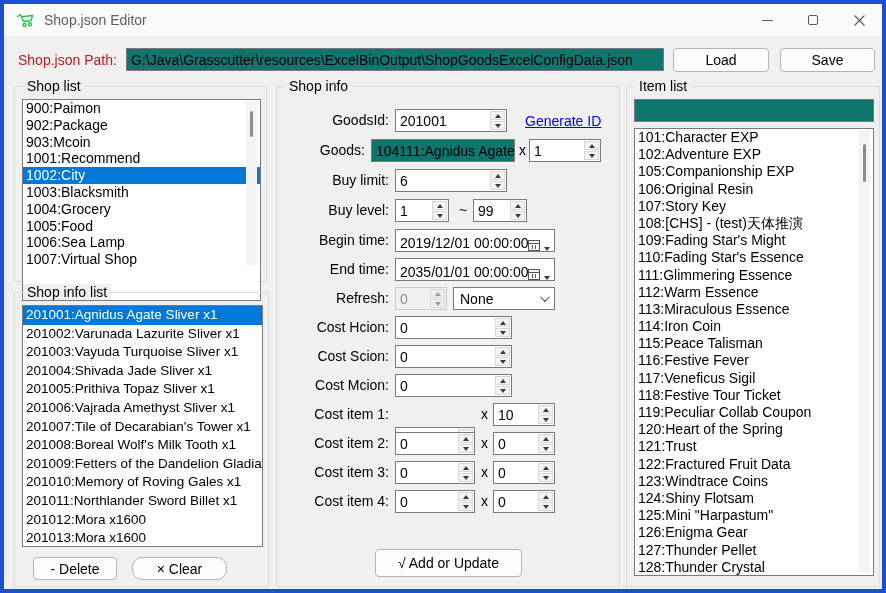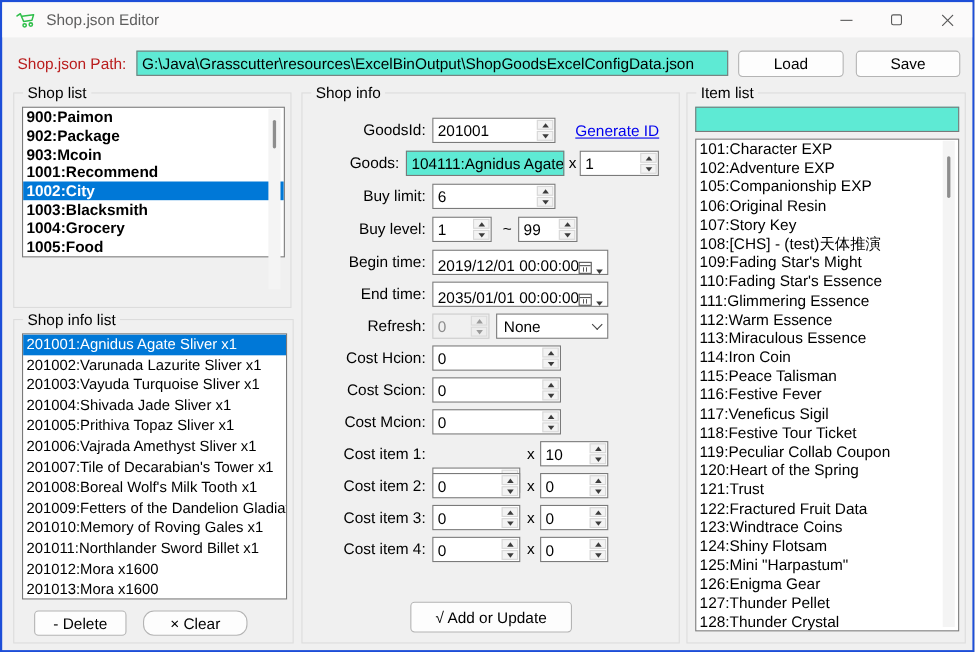--- a/index.html
+++ b/index.html
@@ -1,37 +1,37 @@
 <!DOCTYPE html>
 <html><head>
 <meta charset="utf-8">
 <style>
   * { margin:0; padding:0; box-sizing:border-box; }
   html,body { background:#cccccc; }
   body { font-family:"Liberation Sans","DejaVu Sans",sans-serif; }
   .window {
     position:relative; width:886px; height:593px;
-    background:#F0F0F0; border:2px solid #1d4ed8; overflow:hidden;
+    background:#F0F0F0; border:4px solid #1d4ed8; overflow:hidden;
   }
   
   .titlebar {
     position:absolute; left:0; top:0; right:0; height:32px;
     background:#FBFAFA; display:flex; align-items:center;
   }
   .app-icon { margin-left:12px; display:flex; align-items:center; }
   .title-text { margin-left:9px; font-size:14px; color:#5E5E5E; }
   .caption-btns { margin-left:auto; display:flex; height:32px; }
   .cap-btn { width:46px; height:32px; display:flex; align-items:center; justify-content:center; }
   .min-glyph { width:11px; height:1px; background:#5A5A5A; }
   .max-glyph { width:10px; height:10px; border:1px solid #5A5A5A; border-radius:2px; }
   
   .lbl { font-size:14px; color:#b91c1c; white-space:nowrap; }
   .abs { position:absolute; }
   .textbox {
-    background:#5eead4; border:1px solid #7A7A7A; height:23px;
+    background:#0f766e; border:1px solid #7A7A7A; height:23px;
     display:flex; align-items:center; padding:0 4px; font-size:14px;
     overflow:hidden; white-space:nowrap;
   }
   input.textbox { outline:none; }
   .btn {
     background:#FDFDFD; border:1px solid #B4B4B4; border-radius:4px;
     display:flex; align-items:center; justify-content:center;
     font-size:14px; color:#000000; cursor:default;
   }
   
@@ -125,21 +125,21 @@
 
   <span class="lbl abs" style="left:14px; top:48px;">Shop.json Path:</span>
   <div class="textbox abs" style="left:122px; top:44px; width:538px;">
     <span>G:\Java\Grasscutter\resources\ExcelBinOutput\ShopGoodsExcelConfigData.json</span>
   </div>
   <div class="btn abs" style="left:669px; top:44px; width:96px; height:24px;">Load</div>
   <div class="btn abs" style="left:776px; top:44px; width:95px; height:24px;">Save</div>
 
   <div class="groupbox" style="left:10px; top:82px; width:253px; height:196px;">
     <span class="group-title">Shop list</span>
-    <div class="listbox pitch-17" style="left:7px; top:12px; width:239px; height:137px;font-weight:bold;">
+    <div class="listbox pitch-17" style="left:7px; top:12px; width:239px; height:202px;">
         <div class="li">900:Paimon</div>
         <div class="li">902:Package</div>
         <div class="li">903:Mcoin</div>
         <div class="li">1001:Recommend</div>
         <div class="li sel">1002:City</div>
         <div class="li">1003:Blacksmith</div>
         <div class="li">1004:Grocery</div>
         <div class="li">1005:Food</div>
         <div class="li">1006:Sea Lamp</div>
         <div class="li">1007:Virtual Shop</div>

